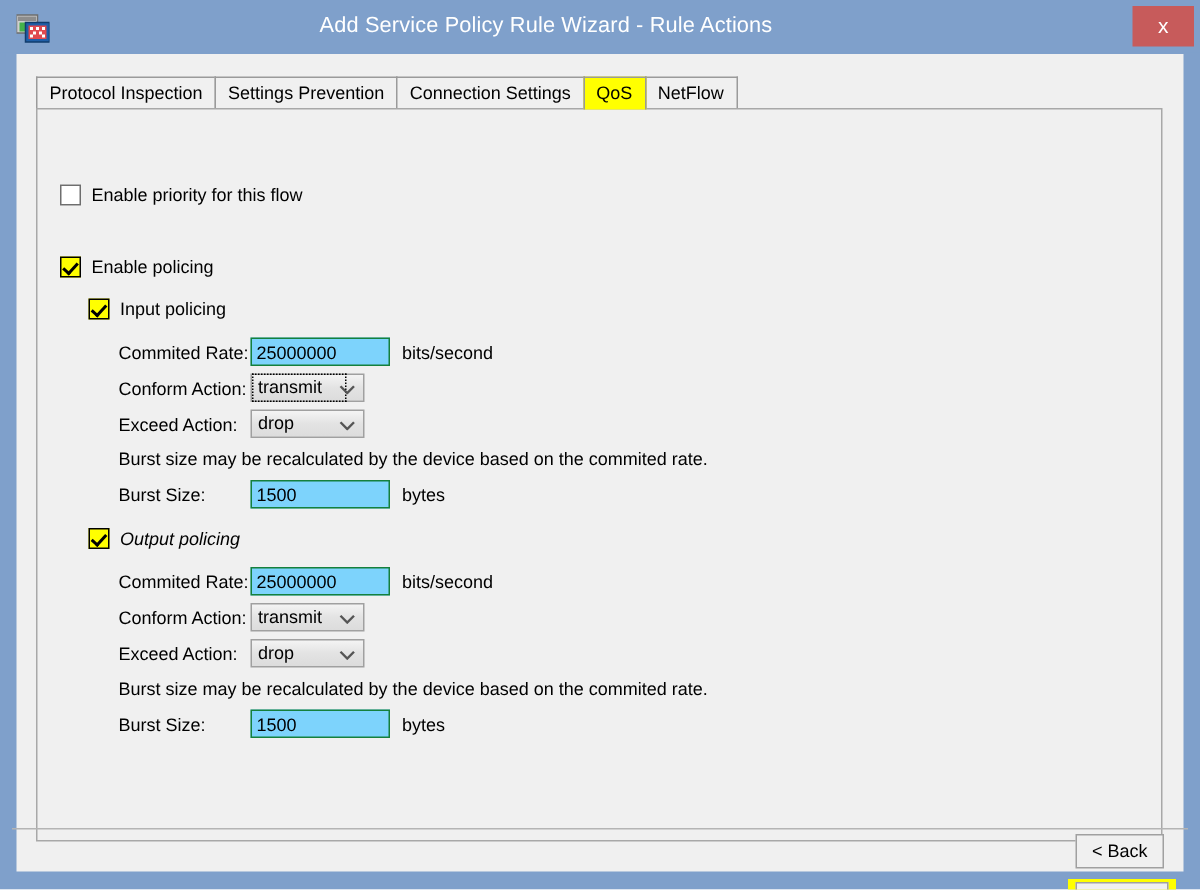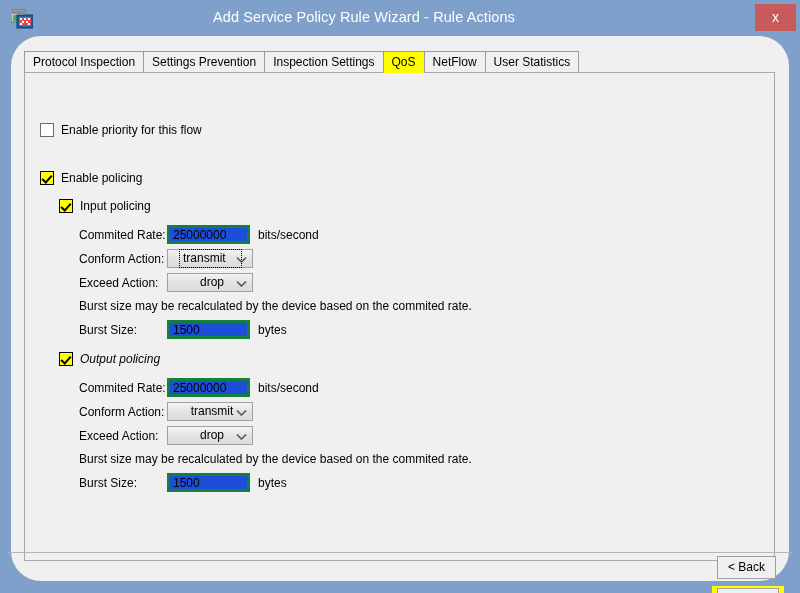--- a/index.html
+++ b/index.html
@@ -87,21 +87,20 @@
     cursor: pointer;
   }
 
   
   .dialog-body {
     position: absolute;
     left: 11px; top: 36px;
     width: 778px; height: 545px;
     background: #f0f0f0;
     box-sizing: border-box;
-    border-radius: 30px;
   }
 
   
   .tabstrip {
     position: absolute;
     left: 13px; top: 15px;
     height: 22px;
     display: flex;
     align-items: flex-end;
   }
@@ -177,47 +176,46 @@
     display: flex;
     align-items: center;
     white-space: nowrap;
   }
   .fld-label {
     width: 88px;
     font-size: 12px;
     flex: none;
   }
   .textbox {
-    width: 83px;
+    width: 93px;
     height: 19px;
     box-sizing: border-box;
-    border: 3px solid #15803d;
-    background: #1d4ed8;
+    border: 1px solid #15803d;
+    background: #7dd3fc;
     font-family: "Liberation Sans", sans-serif;
     font-size: 12px;
     padding: 0 3px;
     line-height: 17px;
     color: #000;
     outline: none;
   }
   .unit {
     margin-left: 8px;
     font-size: 12px;
   }
   .combo {
-    width: 86px;
+    width: 76px;
     height: 19px;
     box-sizing: border-box;
     border: 1px solid #a0a0a0;
     background: linear-gradient(to bottom, #f4f4f4 0%, #e3e3e3 50%, #dcdcdc 100%);
     position: relative;
     cursor: pointer;
     display: flex;
     align-items: center;
-    justify-content: center;
   }
   .combo-text {
     font-size: 12px;
     padding-left: 4px;
     line-height: 17px;
     color: #000;
   }
   .combo.focused .combo-text {
     outline: 1px dotted #000;
     outline-offset: 0px;
@@ -310,24 +308,23 @@
     </span>
     <div class="title-text">Add Service Policy Rule Wizard - Rule Actions</div>
     <div class="close-btn">x</div>
   </div>
 
   <div class="dialog-body">
 
     <div class="tabstrip">
       <div class="tab">Protocol Inspection</div>
       <div class="tab">Settings Prevention</div>
-      <div class="tab">Inspection Settings</div>
+      <div class="tab">Connection Settings</div>
       <div class="tab selected">QoS</div>
       <div class="tab">NetFlow</div>
-      <div class="tab">User Statistics</div>
     </div>
 
     <div class="panel">
 
       <div class="chk-row" style="left:15px; top:50px;">
         <span class="chkbox"></span>
         <span class="chk-label">Enable priority for this flow</span>
       </div>
 
       <div class="chk-row" style="left:15px; top:98px;">

